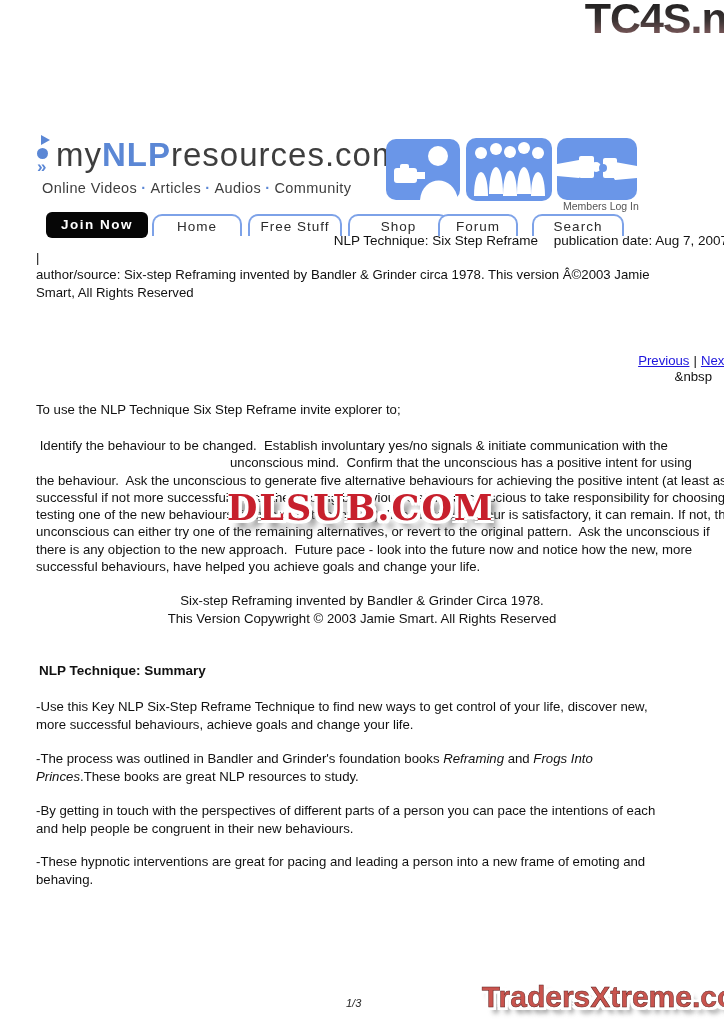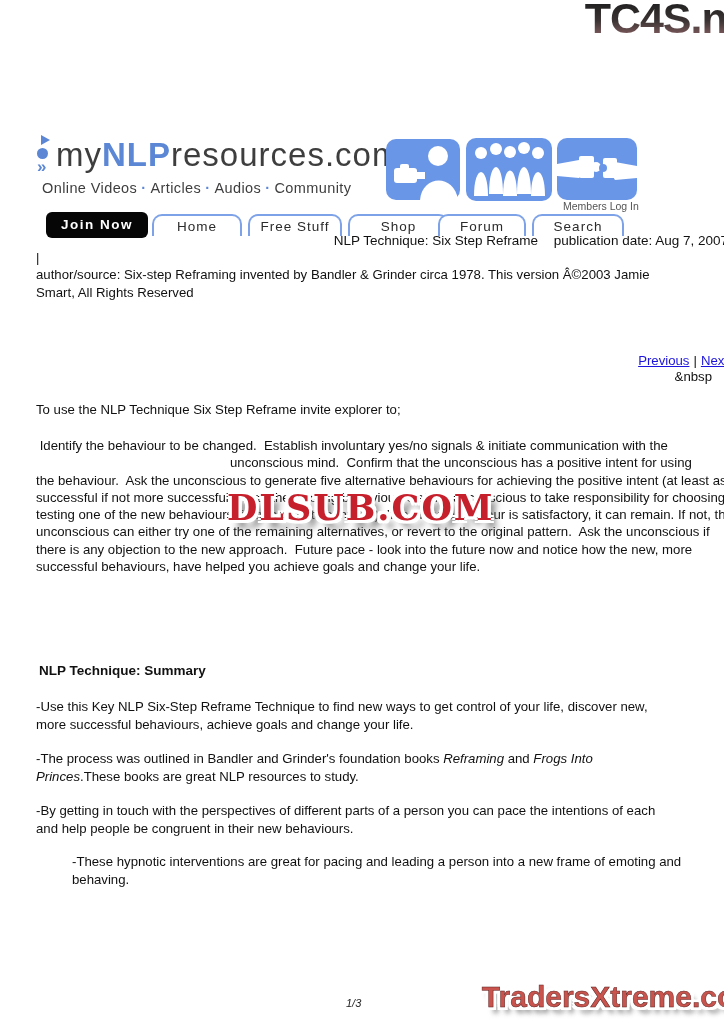--- a/index.html
+++ b/index.html
@@ -34,21 +34,21 @@
 
   
   .tab{position:absolute;top:214px;height:22px;line-height:22px;box-sizing:border-box;
        text-align:center;font-size:13.5px;letter-spacing:1px;color:#2b2b2b;background:#fff;
        border:2px solid #7da2e8;border-bottom:none;border-radius:10px 10px 0 0;}
   .tab-join{left:46px;width:102px;top:212px;height:26px;line-height:26px;background:#060606;color:#fff;
             font-weight:bold;border:none;border-radius:6px;letter-spacing:1.5px;}
   .tab-home{left:152px;width:90px;text-align:center;}
   .tab-free{left:248px;width:94px;}
   .tab-shop{left:348px;width:101px;}
-  .tab-forum{left:438px;width:88px;}
+  .tab-forum{left:438px;width:80px;}
   .tab-search{left:532px;width:92px;}
 
   
   .title-row{position:absolute;top:233px;right:40px;font-size:13.5px;white-space:nowrap;}
   .title-row .t{font-weight:normal;}
   .title-row .d{margin-left:12px;}
   .pipe{position:absolute;left:36px;top:250px;font-size:13px;}
   .author{position:absolute;left:36px;top:266px;width:624px;font-size:13.2px;line-height:17.5px;}
 
   
@@ -66,21 +66,21 @@
   .watermark-center{position:absolute;left:227px;top:487px;font-family:"DejaVu Serif",serif;
     font-weight:bold;font-size:35px;letter-spacing:2px;color:#c7202d;white-space:nowrap;
     text-shadow:-3px -3px 0 #fff,3px -3px 0 #fff,-3px 3px 0 #fff,3px 3px 0 #fff,
                 -3px 0 0 #fff,3px 0 0 #fff,0 -3px 0 #fff,0 3px 0 #fff,
                 7px 8px 6px rgba(110,110,110,.85);}
 
   .credits{position:absolute;left:0;top:592px;width:724px;text-align:center;font-size:13.2px;line-height:18px;}
 
   .summary-heading{position:absolute;left:39px;top:663px;font-size:13.5px;font-weight:bold;}
   .sum{position:absolute;left:36px;width:638px;font-size:13.2px;line-height:17.6px;}
-  .sum1{top:698px;}.sum2{top:750px;}.sum3{top:802px;}.sum4{top:853px;margin-left:36px;}
+  .sum1{top:698px;}.sum2{top:750px;}.sum3{top:802px;}.sum4{top:853px;}
   .sum .it{font-style:italic;}
 
   
   .pagenum{position:absolute;left:346px;top:997px;font-size:11px;font-style:italic;color:#222;}
   .traders{position:absolute;right:6px;top:980px;font-size:30px;font-weight:bold;color:#c9544e;
     white-space:nowrap;-webkit-text-stroke:.5px #5c2220;
     text-shadow:-3px -3px 0 #fff,3px -3px 0 #fff,-3px 3px 0 #fff,3px 3px 0 #fff,
                 -3px 0 0 #fff,3px 0 0 #fff,0 -3px 0 #fff,0 3px 0 #fff,
                 5px 6px 5px rgba(120,120,120,.9);}
 </style>
@@ -167,20 +167,24 @@
     <div class="bline">the behaviour.  Ask the unconscious to generate five alternative behaviours for achieving the positive intent (at least as</div>
     <div class="bline">successful if not more successfully than the existing behaviour. Get the unconscious to take responsibility for choosing &amp;</div>
     <div class="bline">testing one of the new behaviours (in appropriate contexts). If the new behaviour is satisfactory, it can remain. If not, the</div>
     <div class="bline">unconscious can either try one of the remaining alternatives, or revert to the original pattern.  Ask the unconscious if</div>
     <div class="bline">there is any objection to the new approach.  Future pace - look into the future now and notice how the new, more</div>
     <div class="bline">successful behaviours, have helped you achieve goals and change your life.</div>
   </div>
 
   <div class="watermark-center">DLSUB.COM</div>
 
+  <div class="credits">
+    <div>Six-step Reframing invented by Bandler &amp; Grinder Circa 1978.</div>
+    <div>This Version Copywright © 2003 Jamie Smart. All Rights Reserved</div>
+  </div>
 
   <div class="summary-heading">NLP Technique: Summary</div>
   <div class="sum sum1">-Use this Key NLP Six-Step Reframe Technique to find new ways to get control of your life, discover new, more successful behaviours, achieve goals and change your life.</div>
   <div class="sum sum2"><span>-The process was outlined in Bandler and Grinder's foundation books </span><span class="it">Reframing</span><span> and </span><span class="it">Frogs Into Princes</span><span>.These books are great NLP resources to study.</span></div>
   <div class="sum sum3">-By getting in touch with the perspectives of different parts of a person you can pace the intentions of each and help people be congruent in their new behaviours.</div>
   <div class="sum sum4">-These hypnotic interventions are great for pacing and leading a person into a new frame of emoting and behaving.</div>
 
   <div class="pagenum">1/3</div>
   <div class="traders">TradersXtreme.com</div>
 

